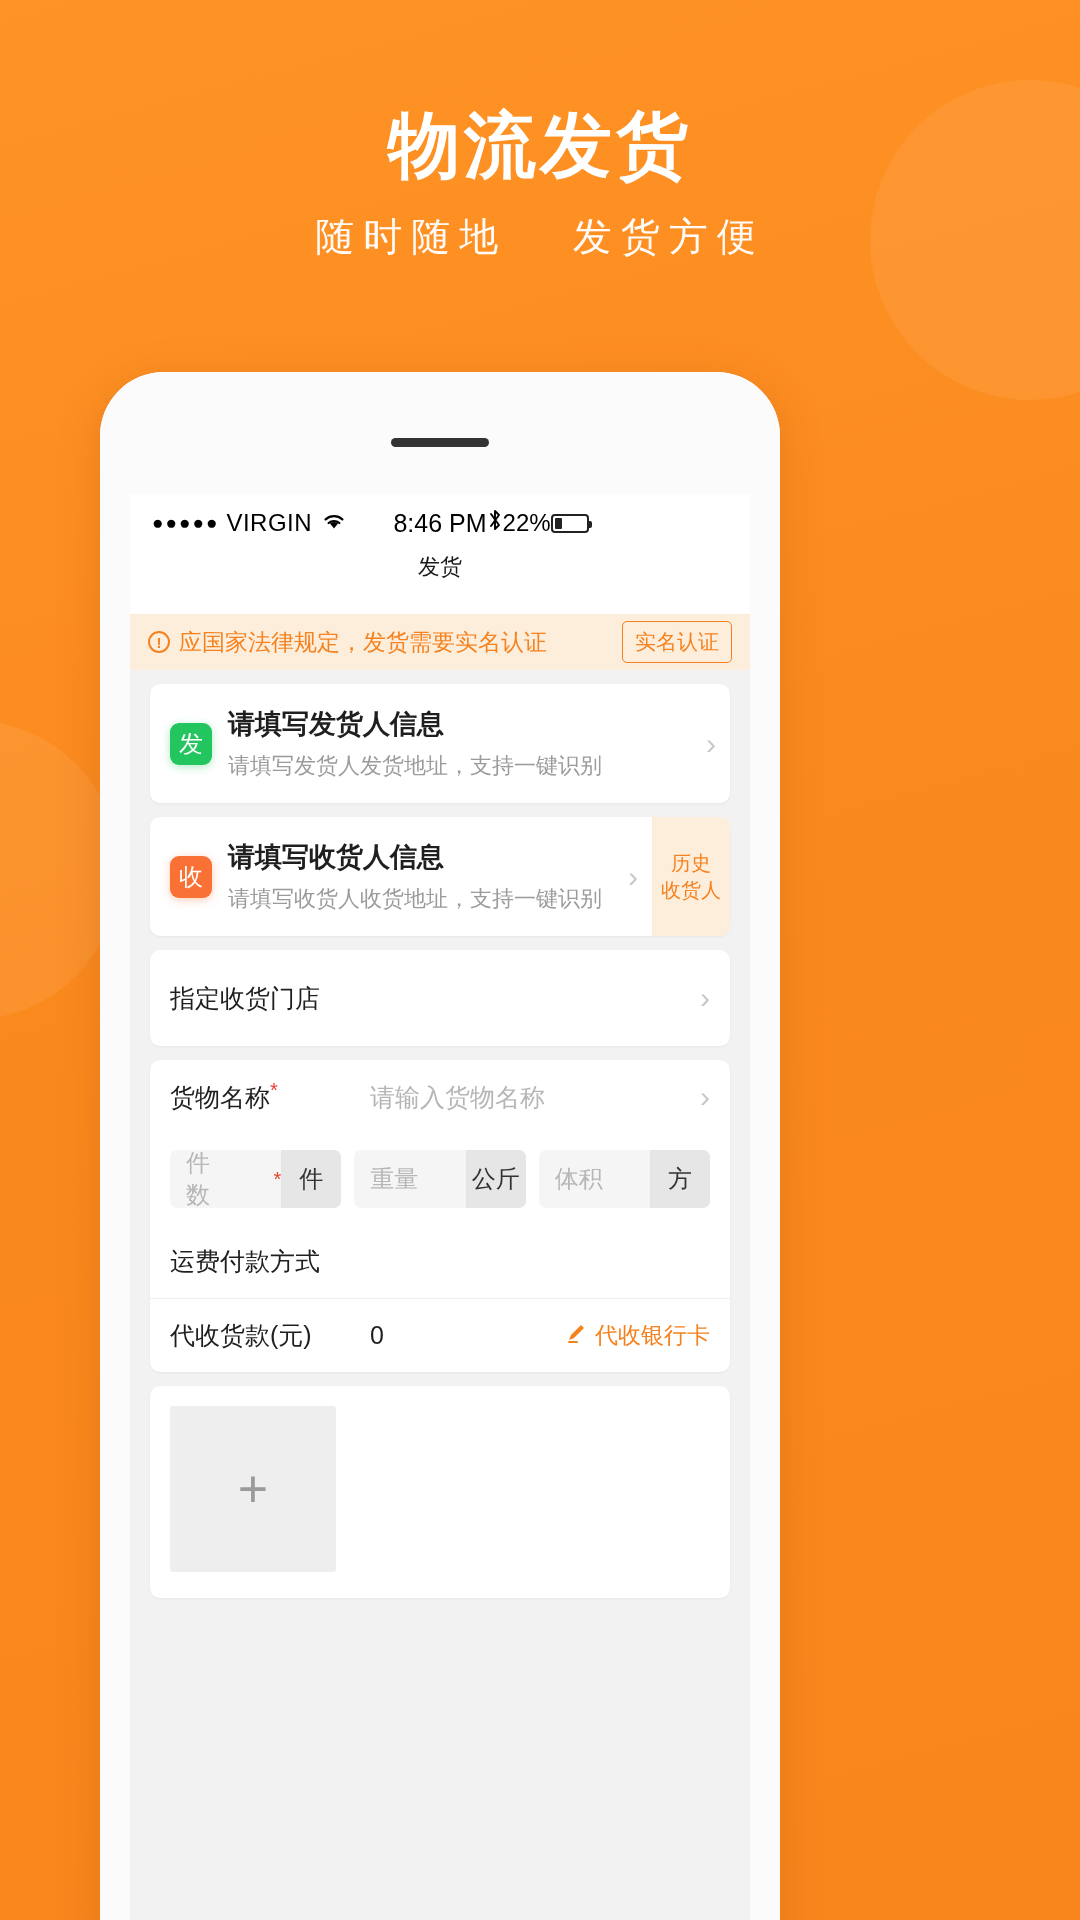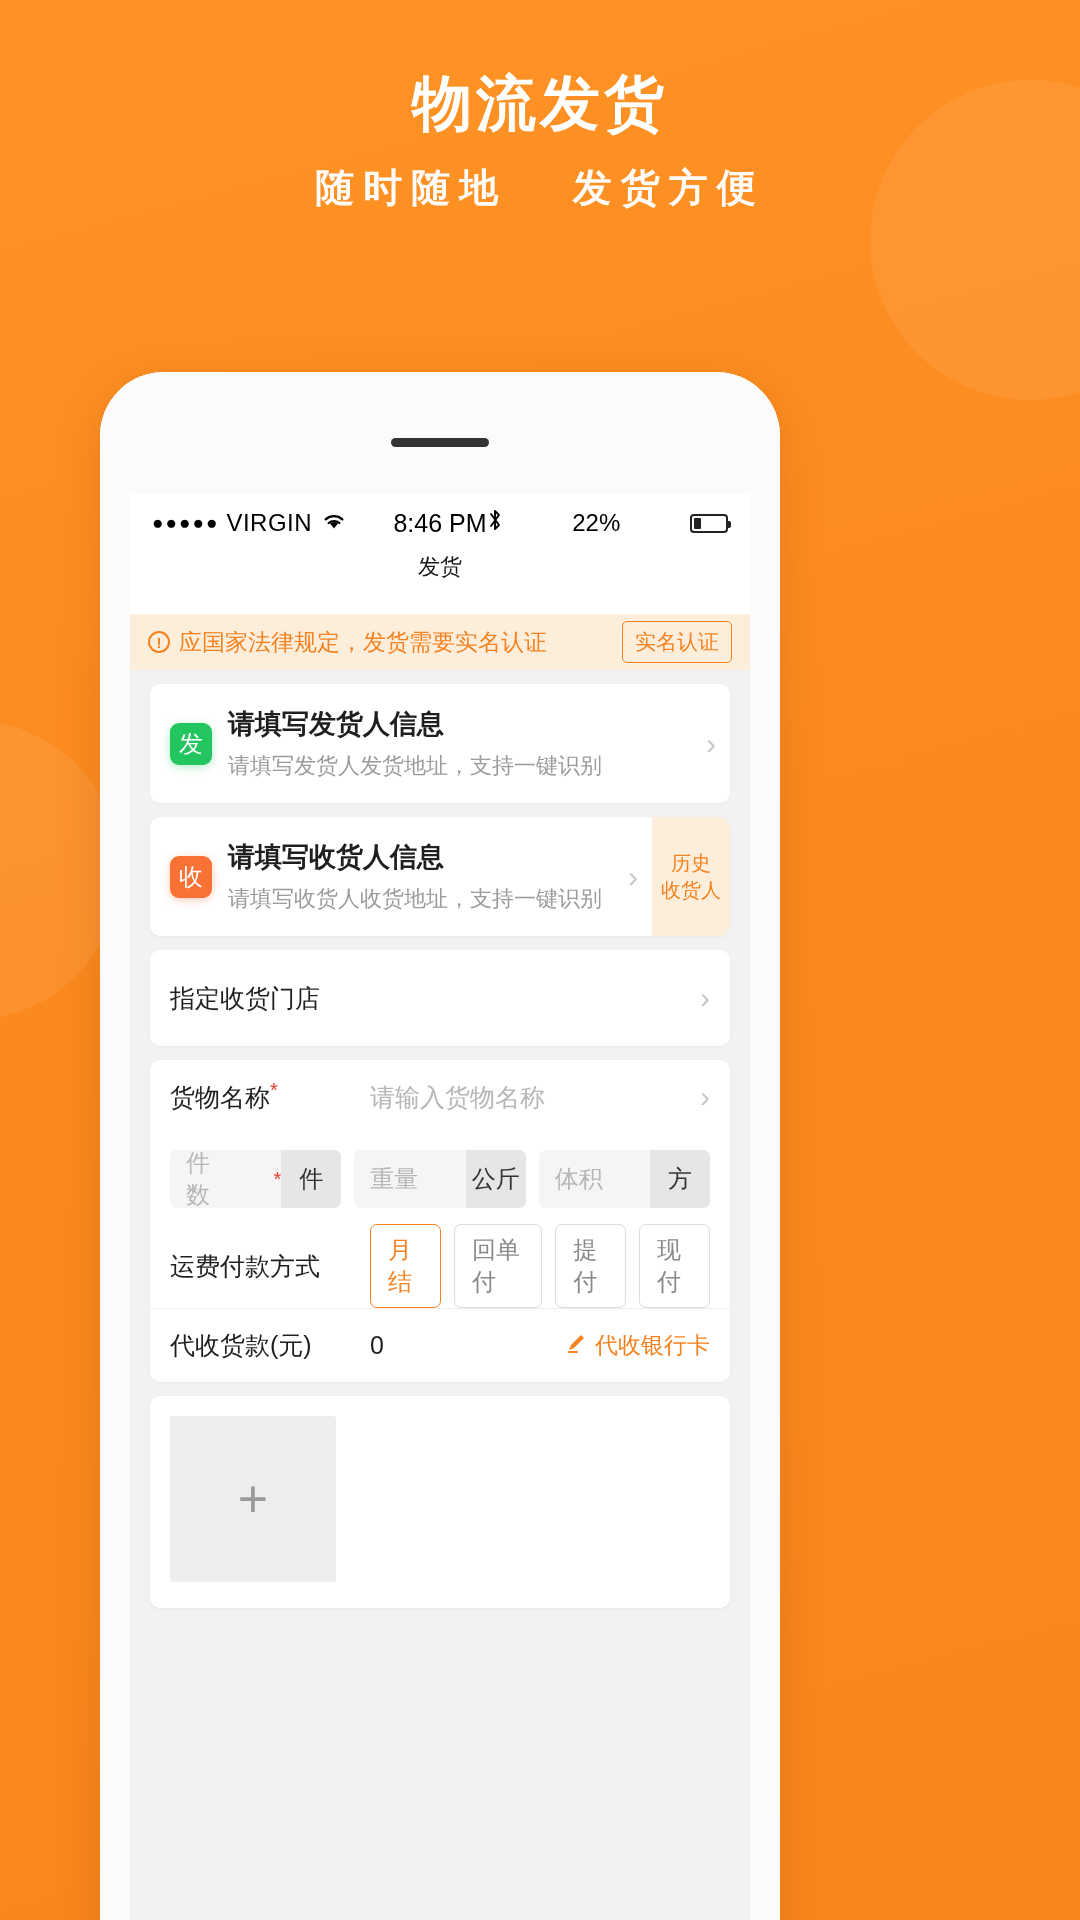--- a/index.html
+++ b/index.html
@@ -14,33 +14,33 @@
   }
 
   
   .blob { position: absolute; border-radius: 50%; background: rgba(255,255,255,0.07); pointer-events:none; }
   .blob-tr { width: 320px; height: 320px; right: -110px; top: 80px; }
   .blob-l  { width: 300px; height: 300px; left: -180px; top: 720px; }
 
   
   .hero { position: absolute; top: 0; left: 0; right: 0; text-align: center; }
   .hero-title {
-    margin-top: 72px;
-    font-size: 60px;
+    margin-top: 108px;
+    font-size: 72px;
     line-height: 1.05;
     font-weight: bold;
     color: #ffffff;
     letter-spacing: 4px;
   }
   .hero-sub {
     margin-top: 26px;
     font-size: 39px;
     color: #ffffff;
     letter-spacing: 9px;
-    font-weight: bold;
+    font-weight: normal;
     opacity: .97;
   }
   .hero-sub .gap { display:inline-block; width: 26px; }
 
   
   .phone {
     position: absolute;
     left: 100px; top: 372px;
     width: 680px; height: 1600px;
     background: #fbfbfb;
@@ -58,21 +58,21 @@
     background: #f2f2f2; overflow: hidden;
   }
 
   
   .statusbar {
     height: 58px; background: #ffffff;
     display: flex; align-items: center; padding: 0 22px;
     font-size: 24px; color: #000;
   }
   .sb-left, .sb-right { flex: 1; display: flex; align-items: center; }
-  .sb-right { justify-content: space-between; gap: 9px; }
+  .sb-right { justify-content: flex-start; }
   .sb-center { font-size: 25px; font-weight: 500; }
   .dots { letter-spacing: 2px; font-size: 19px; margin-right: 7px; }
   .carrier { font-size: 24px; margin-right: 9px; letter-spacing:.5px;}
   .batt-pct { font-size: 24px; }
   .batt {
     width: 38px; height: 19px; border: 2px solid #222; border-radius: 4px;
     position: relative; display:inline-block;
   }
   .batt::after {
     content:''; position:absolute; right:-5px; top:5px; width:3px; height:7px;
@@ -293,26 +293,20 @@
           <div class="metric">
             <div class="metric-input">
               <span>体积</span>
             </div>
             <div class="metric-unit">方</div>
           </div>
         </div>
 
         <div class="row">
           <div class="row-label">运费付款方式</div>
-          <div class="pays">
-            <div class="pay active">月结</div>
-            <div class="pay">回单付</div>
-            <div class="pay">提付</div>
-            <div class="pay">现付</div>
-          </div>
         </div>
 
         <div class="row">
           <div class="row-label">代收货款(元)</div>
           <div class="row-value">0</div>
           <div class="cod-link">
             <span class="pencil">
               <svg width="24" height="24" viewBox="0 0 24 24">
                   <path d="M5 19 L7 14 L17 4 L20 7 L10 17 Z" fill="#F5821F"></path>
                   <path d="M5 21 H13" stroke="#F5821F" stroke-width="2" stroke-linecap="round"></path>

